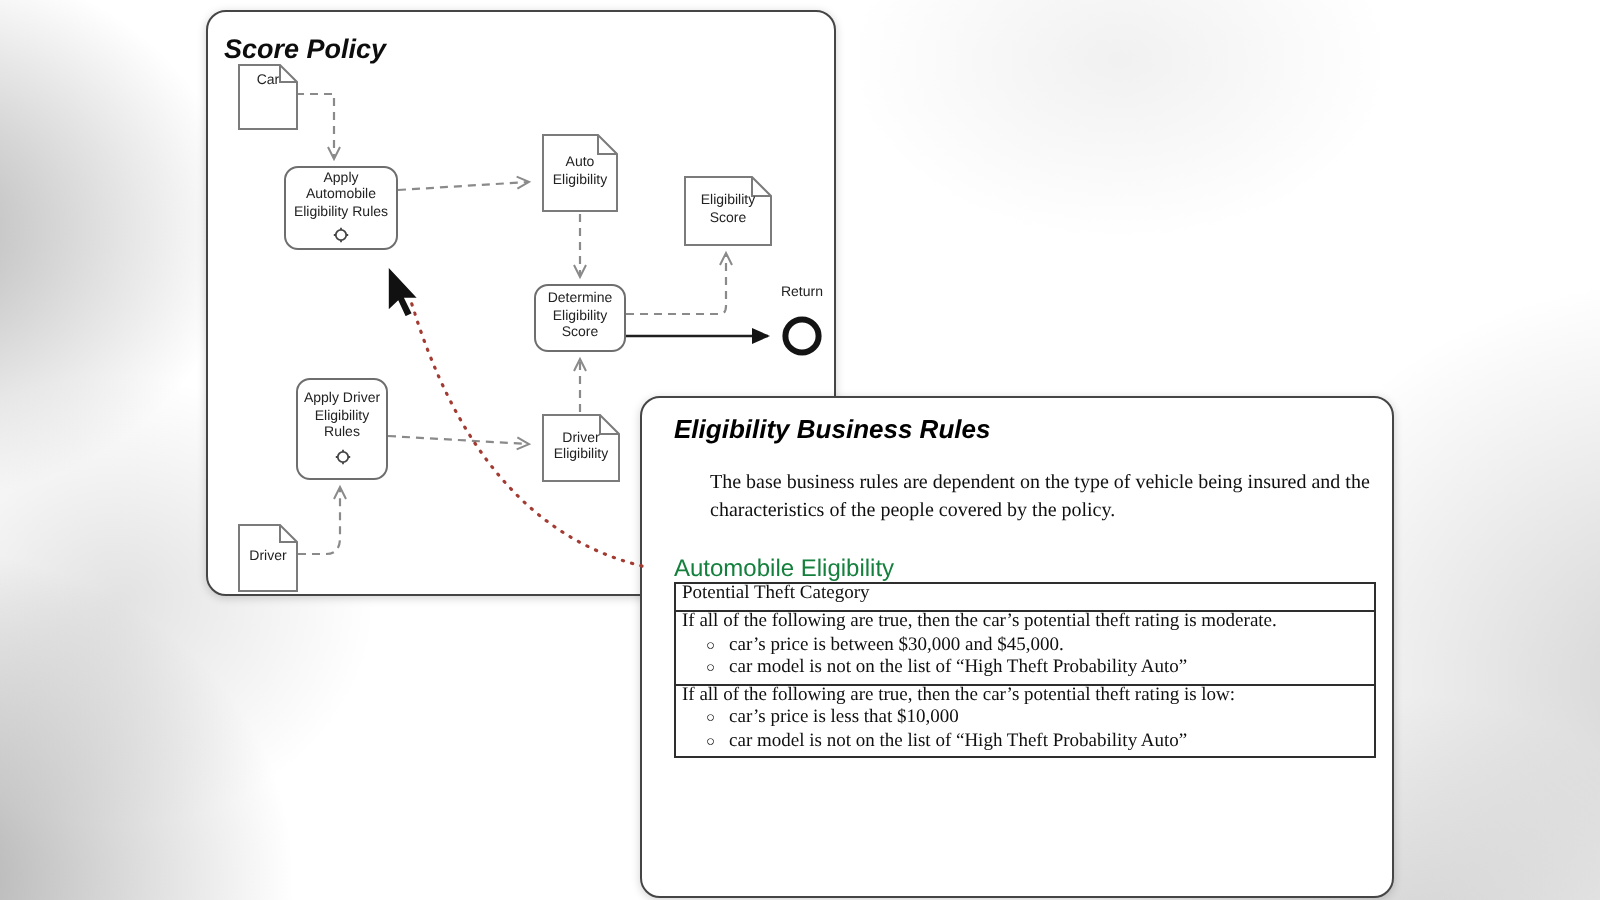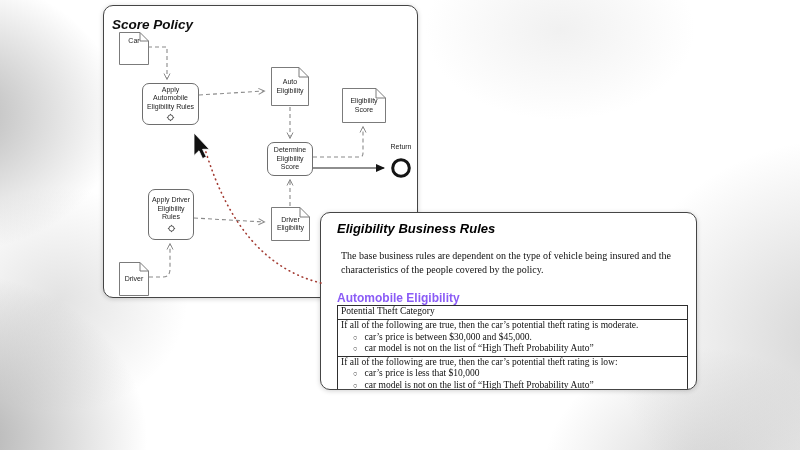--- a/index.html
+++ b/index.html
@@ -29,25 +29,25 @@
     text-align:center;font-size:7px;line-height:1.15;color:#222;padding:1px;}
   .doc-label.top{align-items:flex-start;padding-top:5px;}
   
   .task{position:absolute;z-index:2;background:#fff;border:1px solid #6e6e6e;border-radius:7px;
     display:flex;flex-direction:column;align-items:center;justify-content:center;gap:2px;
     font-size:7px;line-height:1.2;color:#222;text-align:center;padding:2px;box-sizing:border-box;}
   .gear{flex:0 0 auto;}
   .return-label{position:absolute;left:379px;top:143px;width:44px;z-index:2;
     font-size:7px;color:#222;text-align:center;}
   
-  .rules-panel{left:320px;top:212px;width:377px;height:178px;z-index:3;padding:8px 16px;overflow:hidden;}
+  .rules-panel{left:320px;top:198px;width:377px;height:251px;z-index:3;padding:8px 16px;overflow:hidden;}
   .rules-title{margin:0;font-size:13px;font-weight:bold;font-style:italic;color:#000;}
-  .rules-intro{margin:13px 0 0 4px;width:340px;font-family:"Liberation Serif",serif;font-size:10px;
+  .rules-intro{margin:13px 0 0 18px;width:340px;font-family:"Liberation Serif",serif;font-size:10px;
     line-height:1.42;color:#101010;}
-  .rules-section{margin:14px 0 0 0;font-size:12px;font-weight:bold;color:#8b5cf6;}
+  .rules-section{margin:14px 0 0 0;font-size:12px;font-weight:normal;color:#15803d;}
   .rules-table{width:351px;border-collapse:collapse;border:1px solid #2e2e2e;
     font-family:"Liberation Serif",serif;font-size:9.5px;color:#101010;}
   .rules-table td{border:1px solid #2e2e2e;padding:0 3px 1px 3px;line-height:1.22;vertical-align:top;}
   .bullet{display:flex;align-items:baseline;gap:7px;padding-left:12px;}
   .bullet-marker{font-size:7.5px;}
 </style>
 </head>
 <body>
 
 <div class="stage">

